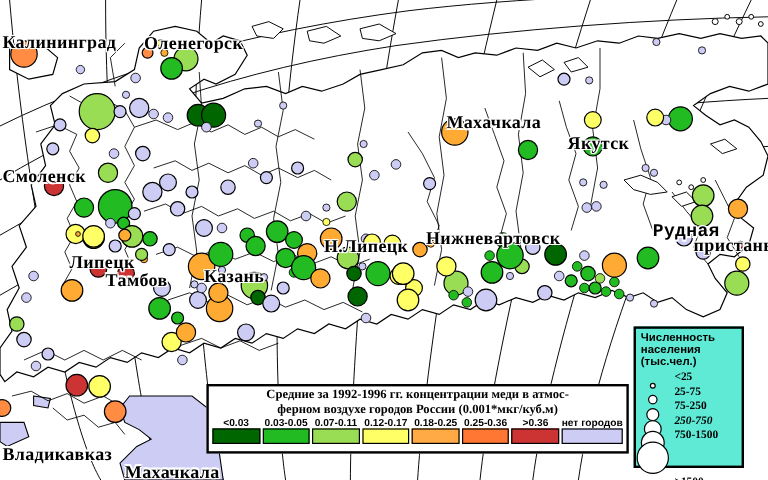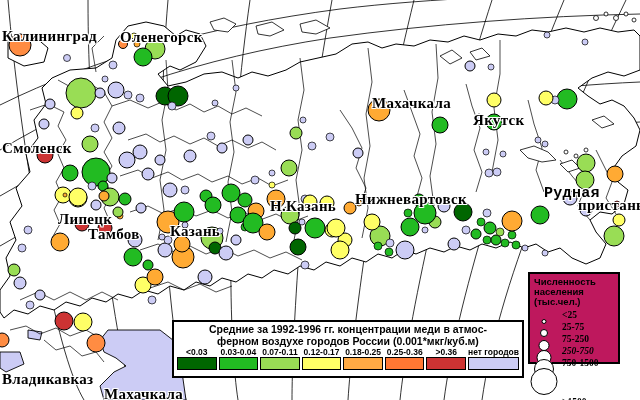--- a/index.html
+++ b/index.html
@@ -14,31 +14,31 @@
           font-family:"Liberation Serif","DejaVu Serif",serif;
           font-size:15px;font-weight:700;letter-spacing:.3px;
           text-shadow:1px 0 #fff,-1px 0 #fff,0 1px #fff,0 -1px #fff,
                       1px 1px #fff,-1px -1px #fff,1px -1px #fff,-1px 1px #fff;}
 
   
   #conc-legend{position:absolute;left:172px;top:320px;width:352px;height:58px;
                background:#fff;border:2px solid #000;box-sizing:border-box;}
   #conc-legend .title{text-align:center;font-size:10.5px;font-weight:700;
                       line-height:11.5px;color:#000;padding:2px 2px 0 2px;
-                      font-family:Liberation Sans, sans-serif;}
+                      font-family:Liberation Serif, serif;}
   #conc-legend .swatches{display:flex;padding:0 3px;margin-top:1px;}
   #conc-legend .sw{flex:1;margin-right:2px;}
   #conc-legend .sw:last-child{margin-right:0;}
   #conc-legend .sw .lab{font-size:8.5px;font-weight:700;color:#000;
                         text-align:center;line-height:9px;white-space:nowrap;}
   #conc-legend .sw .box{height:13px;border:1px solid #000;box-sizing:border-box;}
 
   
-  #pop-legend{position:absolute;left:528px;top:272px;width:92px;height:92px;
-              background:#be185d;border:2px solid #000;box-sizing:border-box;
+  #pop-legend{position:absolute;left:528px;top:272px;width:92px;height:118px;
+              background:#5eead4;border:2px solid #000;box-sizing:border-box;
               padding:3px 4px;}
   #pop-legend .ptitle{font-size:9.5px;font-weight:700;line-height:10px;
                       color:#000;white-space:nowrap;}
   #pop-legend .rows{position:relative;margin-top:2px;height:78px;}
   #pop-legend .prow{position:absolute;left:0;width:100%;height:13px;}
   #pop-legend .pcirc{position:absolute;left:10px;transform:translateX(-50%);
                      border-radius:50%;border:1px solid #000;background:#fff;}
   #pop-legend .plab{position:absolute;left:28px;font-size:9.5px;font-weight:700;
                     color:#000;line-height:11px;white-space:nowrap;
                     font-family:"Liberation Serif","DejaVu Serif",serif;}
@@ -331,42 +331,42 @@
       <circle cx="118" cy="212" r="5" fill="#99dd55" stroke="#000" stroke-width="1"></circle>
     </svg>
 
   <div id="label-layer">
       <div class="clabel" style="left: 2px; top: 28px;">Калининград</div>
       <div class="clabel" style="left: 120px; top: 29px;">Оленегорск</div>
       <div class="clabel" style="left: 2px; top: 140px;">Смоленск</div>
       <div class="clabel" style="left: 58px; top: 211px;">Липецк</div>
       <div class="clabel" style="left: 88px; top: 226px;">Тамбов</div>
       <div class="clabel" style="left: 170px; top: 223px;">Казань</div>
-      <div class="clabel" style="left: 270px; top: 198px;">Н.Казань</div>
+      <div class="clabel" style="left: 270px; top: 198px;">Н.Липецк</div>
       <div class="clabel" style="left: 372px; top: 95px;">Махачкала</div>
       <div class="clabel" style="left: 473px; top: 112px;">Якутск</div>
       <div class="clabel" style="left: 355px; top: 191px;">Нижневартовск</div>
       <div class="clabel" style="left: 544px; top: 185px; font-family: Liberation Mono, monospace;">Рудная</div>
       <div class="clabel" style="left: 578px; top: 197px;">пристань</div>
       <div class="clabel" style="left: 2px; top: 371px;">Владикавказ</div>
       <div class="clabel" style="left: 104px; top: 386px;">Махачкала</div>
     </div>
 
   <div id="conc-legend">
     <div class="title">
       <div>Средние за 1992-1996 гг. концентрации меди в атмос-</div>
       <div>ферном воздухе городов России (0.001*мкг/куб.м)</div>
     </div>
     <div class="swatches" id="conc-swatches">
         <div class="sw">
           <div class="lab">&lt;0.03</div>
           <div class="box" style="background: rgb(0, 102, 0);"></div>
         </div>
         <div class="sw">
-          <div class="lab">0.03-0.04</div>
+          <div class="lab">0.03-0.05</div>
           <div class="box" style="background: rgb(34, 187, 34);"></div>
         </div>
         <div class="sw">
           <div class="lab">0.07-0.11</div>
           <div class="box" style="background: rgb(153, 221, 85);"></div>
         </div>
         <div class="sw">
           <div class="lab">0.12-0.17</div>
           <div class="box" style="background: rgb(255, 255, 102);"></div>
         </div>

